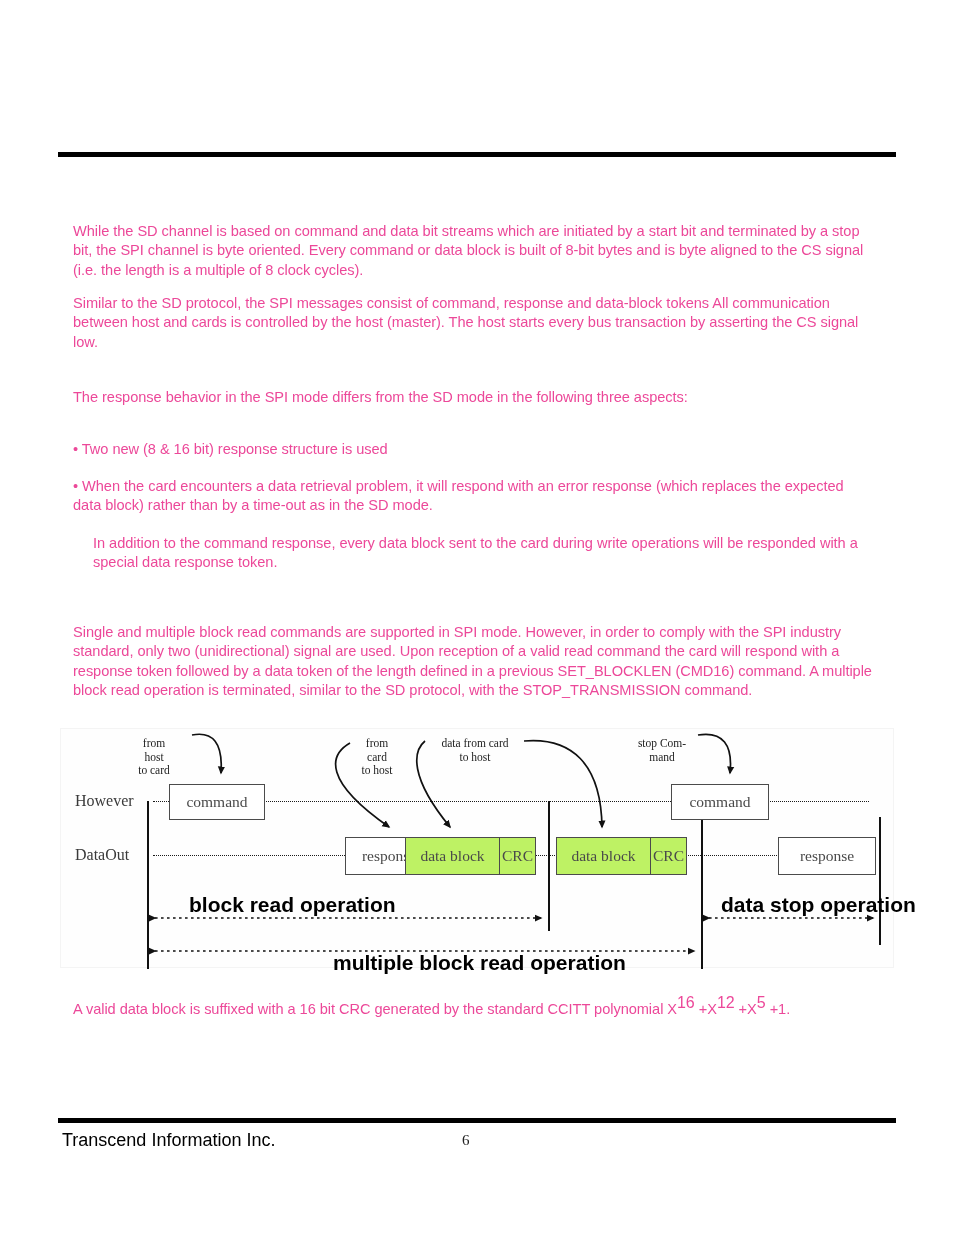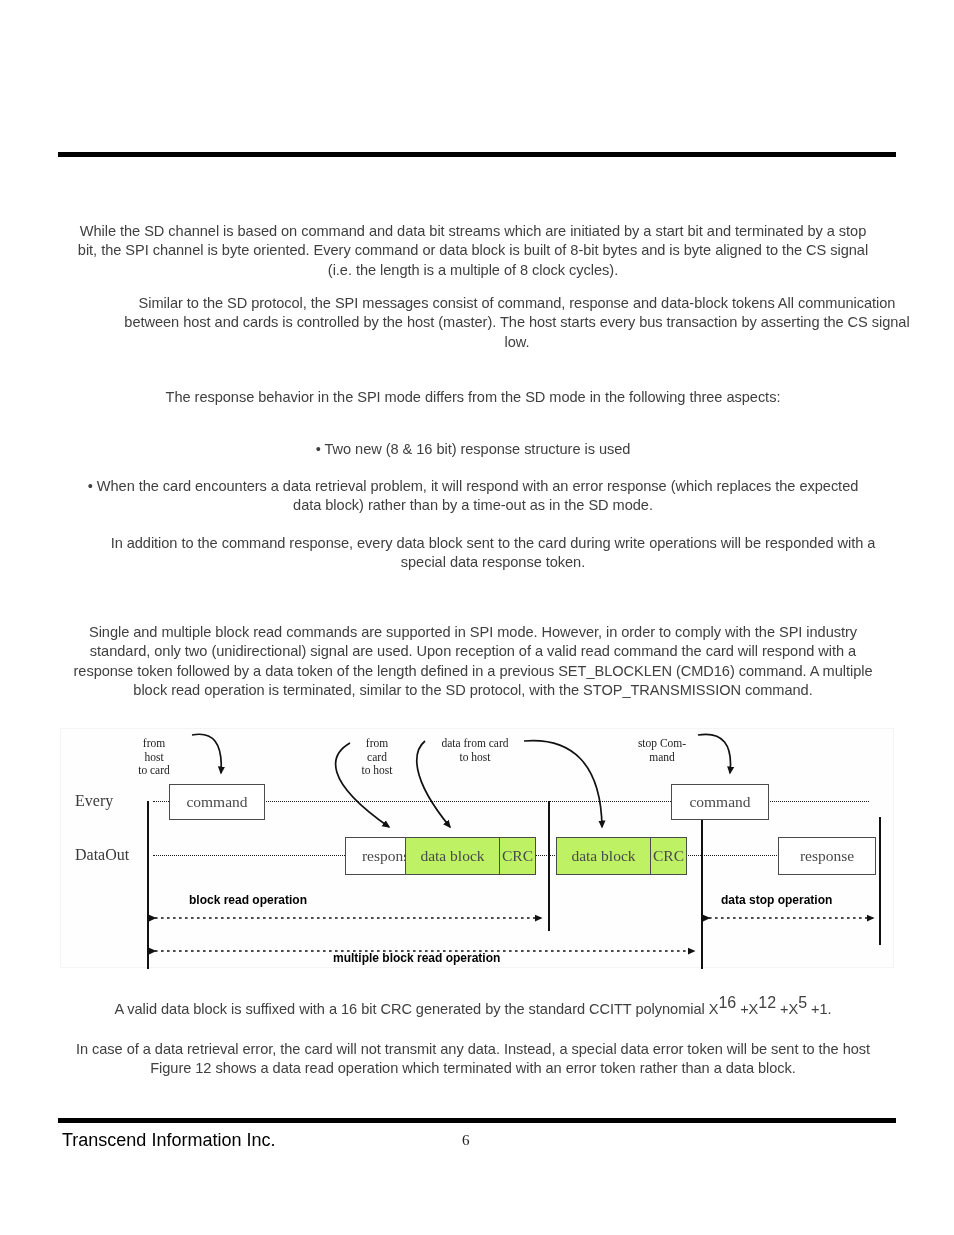--- a/index.html
+++ b/index.html
@@ -40,22 +40,22 @@
   }
 
   
   .body-text {
     position: absolute;
     left: 73px;
     width: 800px;
     font-size: 14.6px;
     line-height: 19.4px;
     letter-spacing: -0.05px;
-    text-align: center;
-    color: #404040;
+    text-align: left;
+    color: #ec4899;
   }
 
   sup {
     font-size: 16px;
     vertical-align: super;
     line-height: 0;
   }
 
   
   .footer-company {
@@ -157,21 +157,21 @@
     line-height: 13.5px;
     color: #222;
     text-align: center;
     white-space: pre-line;
   }
 
   
   .span-label {
     position: absolute;
     font-family: "Liberation Sans", sans-serif;
-    font-size: 12px;
+    font-size: 21px;
     font-weight: 600;
     color: #000;
     white-space: nowrap;
   }
 
   svg.overlay {
     position: absolute;
     left: 0;
     top: 0;
     width: 834px;
@@ -181,37 +181,37 @@
 </style>
 </head>
 <body>
 
 <div class="page">
 
   <div class="rule-top"></div>
 
   <div class="body-text" style="top:222px;">While the SD channel is based on command and data bit streams which are initiated by a start bit and terminated by a stop bit, the SPI channel is byte oriented. Every command or data block is built of 8-bit bytes and is byte aligned to the CS signal (i.e. the length is a multiple of 8 clock cycles).</div>
 
-  <div class="body-text" style="top:294px;margin-left:44px;">Similar to the SD protocol, the SPI messages consist of command, response and data-block tokens All communication between host and cards is controlled by the host (master). The host starts every bus transaction by asserting the CS signal low.</div>
+  <div class="body-text" style="top:294px;">Similar to the SD protocol, the SPI messages consist of command, response and data-block tokens All communication between host and cards is controlled by the host (master). The host starts every bus transaction by asserting the CS signal low.</div>
 
   <div class="body-text" style="top:368px;margin-top:20px;">The response behavior in the SPI mode differs from the SD mode in the following three aspects:</div>
 
 
   <div class="body-text" style="top:440px;">• Two new (8 &amp; 16 bit) response structure is used</div>
 
   <div class="body-text" style="top:477px;">• When the card encounters a data retrieval problem, it will respond with an error response (which replaces the expected data block) rather than by a time-out as in the SD mode.</div>
 
   <div class="body-text" style="top:534px;margin-left:20px;">In addition to the command response, every data block sent to the card during write operations will be responded with a special data response token.</div>
 
   <div class="body-text" style="top:623px;">Single and multiple block read commands are supported in SPI mode. However, in order to comply with the SPI industry standard, only two (unidirectional) signal are used. Upon reception of a valid read command the card will respond with a response token followed by a data token of the length defined in a previous SET_BLOCKLEN (CMD16) command. A multiple block read operation is terminated, similar to the SD protocol, with the STOP_TRANSMISSION command.</div>
 
   <div class="figure">
     <div class="fig-inner">
 
-      <div class="sig-label" style="left:14px; top:63px;">Every</div>
+      <div class="sig-label" style="left:14px; top:63px;">However</div>
       <div class="sig-label" style="left:14px; top:117px;">DataOut</div>
 
       <div class="dotline" style="left:92px; top:72px; width:716px;"></div>
 
       <div class="dotline" style="left:92px; top:126px; width:716px;"></div>
 
       <div class="vline" style="left:86px; top:72px; height:168px;"></div>
       <div class="vline" style="left:487px; top:72px; height:130px;"></div>
       <div class="vline" style="left:640px; top:72px; height:168px;"></div>
       <div class="vline" style="left:818px; top:88px; height:128px;"></div>
@@ -275,19 +275,18 @@
       <div class="span-label" style="left:272px; top:222px;">multiple block read operation</div>
       <div class="span-label" style="left:660px; top:164px;">data stop operation</div>
 
     </div>
   </div>
 
   <div class="body-text" style="top:1000px;">
     <span>A valid data block is suffixed with a 16 bit CRC generated by the standard CCITT polynomial X</span><sup>16</sup><span> +X</span><sup>12</sup><span> +X</span><sup>5</sup><span> +1.</span>
   </div>
 
-  <div class="body-text" style="top:1040px;">In case of a data retrieval error, the card will not transmit any data. Instead, a special data error token will be sent to the host Figure 12 shows a data read operation which terminated with an error token rather than a data block.</div>
 
   <div class="rule-bottom"></div>
   <div class="footer-company">Transcend Information Inc.</div>
   <div class="footer-page">6</div>
 
 </div>
 
 </body></html>

